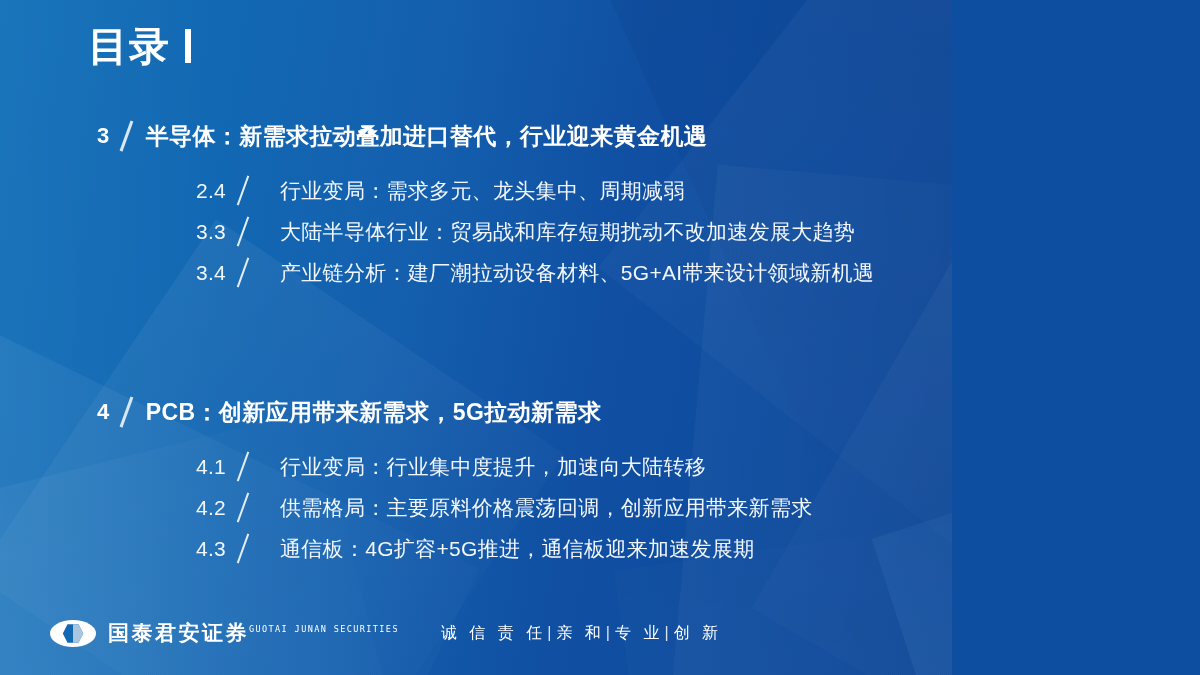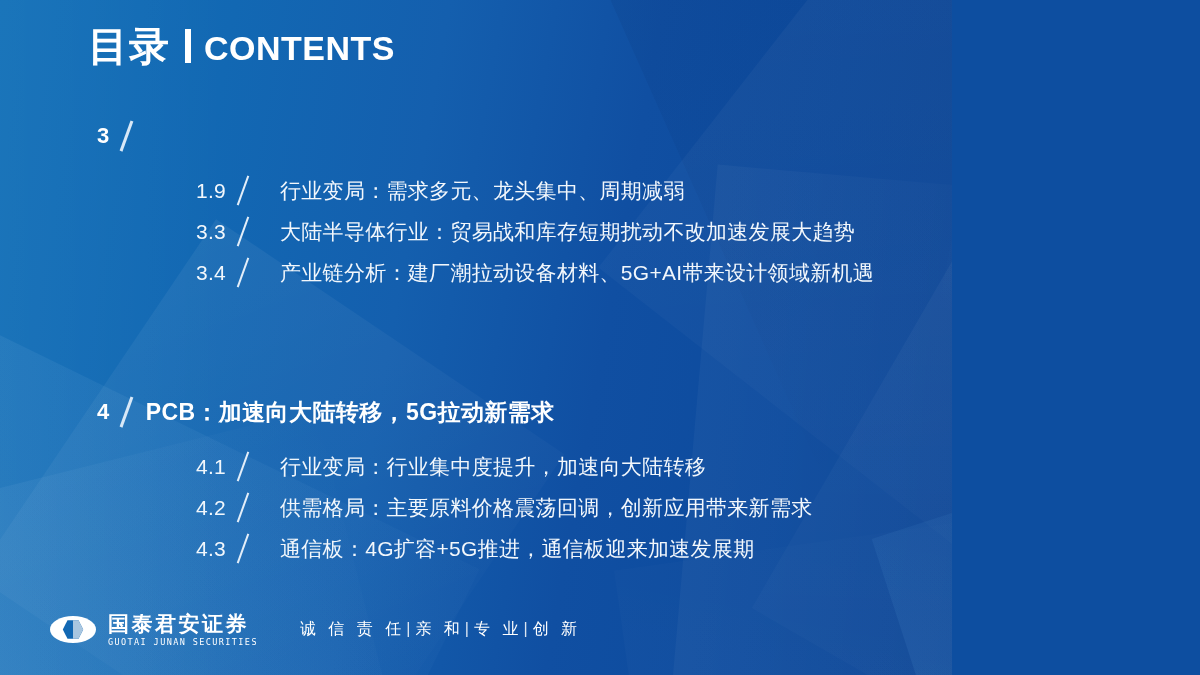--- a/index.html
+++ b/index.html
@@ -203,21 +203,20 @@
   }
   .logo-mark {
     position: relative;
     width: 46px;
     height: 27px;
     flex: none;
     margin-right: 12px;
   }
   .brand {
     display: flex;
-    flex-direction: column;
     justify-content: flex-end;
   }
   .brand-cn {
     color: #ffffff;
     font-size: 21px;
     font-weight: bold;
     letter-spacing: 2.5px;
     line-height: 1.05;
   }
   .brand-en {
@@ -252,54 +251,54 @@
     <div class="facet f7"></div>
     <div class="facet f8"></div>
     <div class="facet f9"></div>
     <div class="facet f10"></div>
     <div class="facet f11"></div>
   </div>
 
   <div class="title-row">
     <span class="title-cn">目录</span>
     <span class="title-bar"></span>
-    <span class="title-en">CONTENTS</span>
   </div>
 
   <div class="content">
 
     <div class="section sec3">
       <div class="sec-head">
         <span class="sec-num">3</span>
         <span class="slash"></span>
+        <span class="sec-title">半导体：新需求拉动叠加进口替代，行业迎来黄金机遇</span>
       </div>
       <div class="sub-list">
         <div class="sub-item">
-          <span class="sub-num">1.9</span>
+          <span class="sub-num">2.4</span>
           <span class="slash"></span>
           <span class="sub-text">行业变局：需求多元、龙头集中、周期减弱</span>
         </div>
         <div class="sub-item">
           <span class="sub-num">3.3</span>
           <span class="slash"></span>
           <span class="sub-text">大陆半导体行业：贸易战和库存短期扰动不改加速发展大趋势</span>
         </div>
         <div class="sub-item">
           <span class="sub-num">3.4</span>
           <span class="slash"></span>
           <span class="sub-text">产业链分析：建厂潮拉动设备材料、5G+AI带来设计领域新机遇</span>
         </div>
       </div>
     </div>
 
     <div class="section sec4">
       <div class="sec-head">
         <span class="sec-num">4</span>
         <span class="slash"></span>
-        <span class="sec-title">PCB：加速向大陆转移，5G拉动新需求</span>
+        <span class="sec-title">PCB：创新应用带来新需求，5G拉动新需求</span>
       </div>
       <div class="sub-list">
         <div class="sub-item">
           <span class="sub-num">4.1</span>
           <span class="slash"></span>
           <span class="sub-text">行业变局：行业集中度提升，加速向大陆转移</span>
         </div>
         <div class="sub-item">
           <span class="sub-num">4.2</span>
           <span class="slash"></span>

